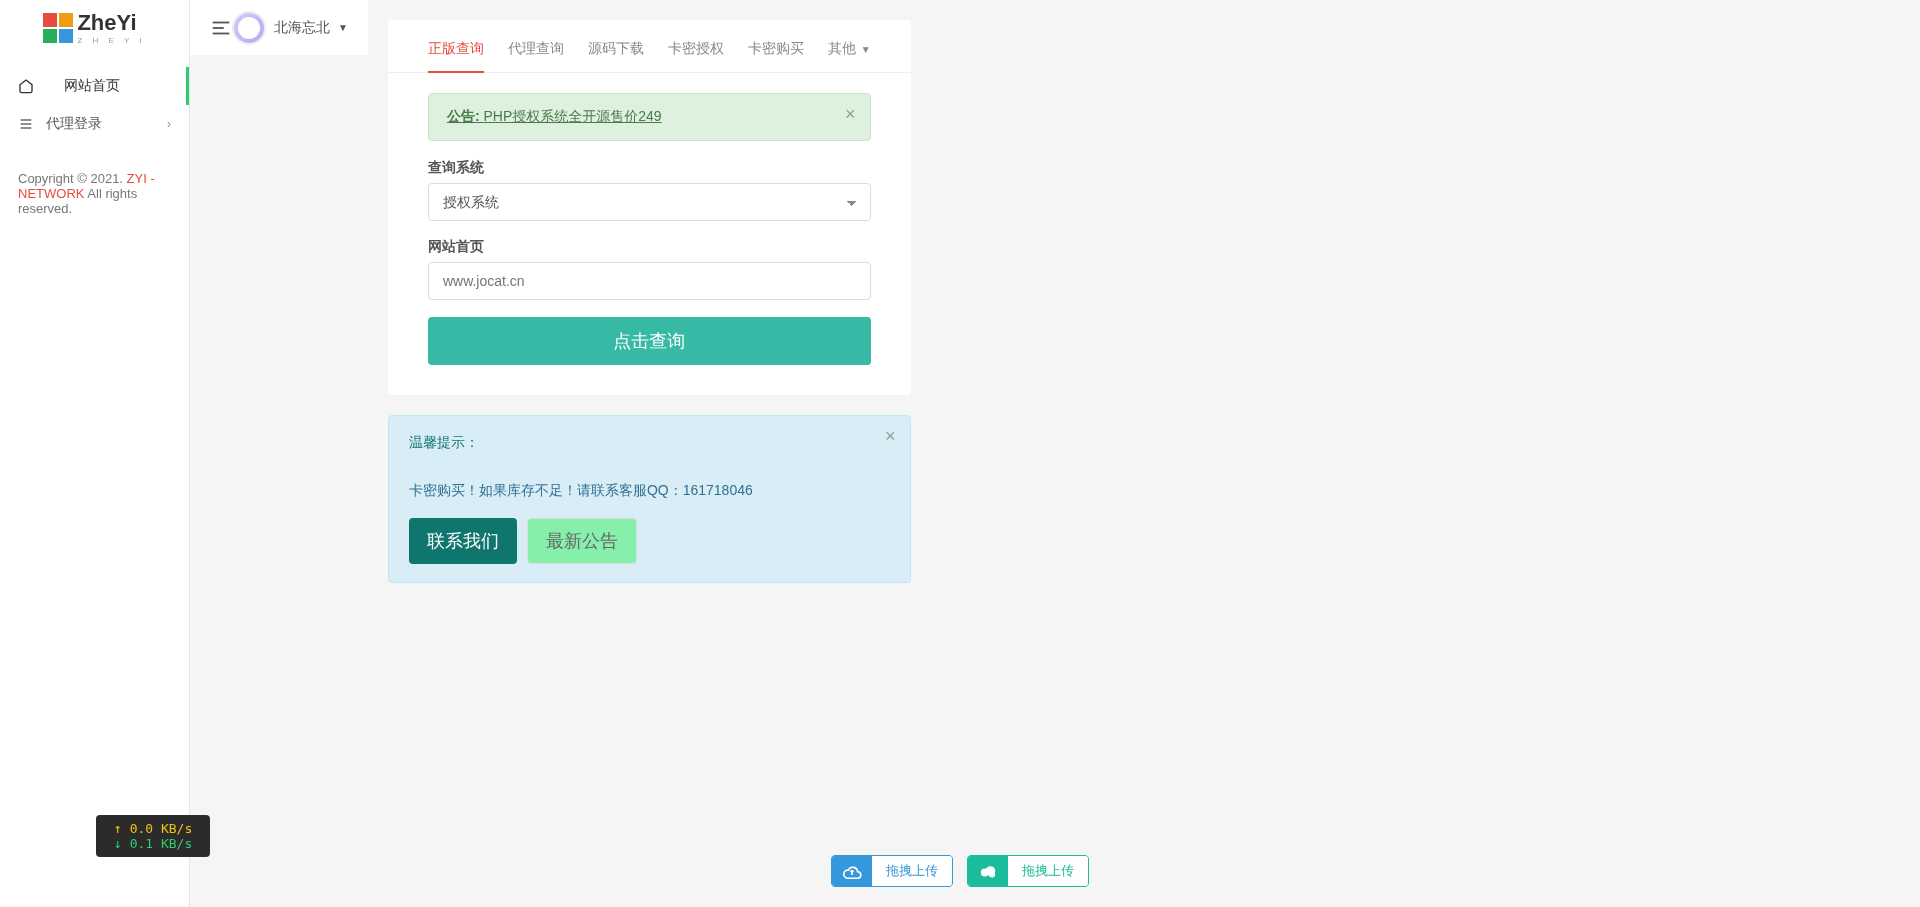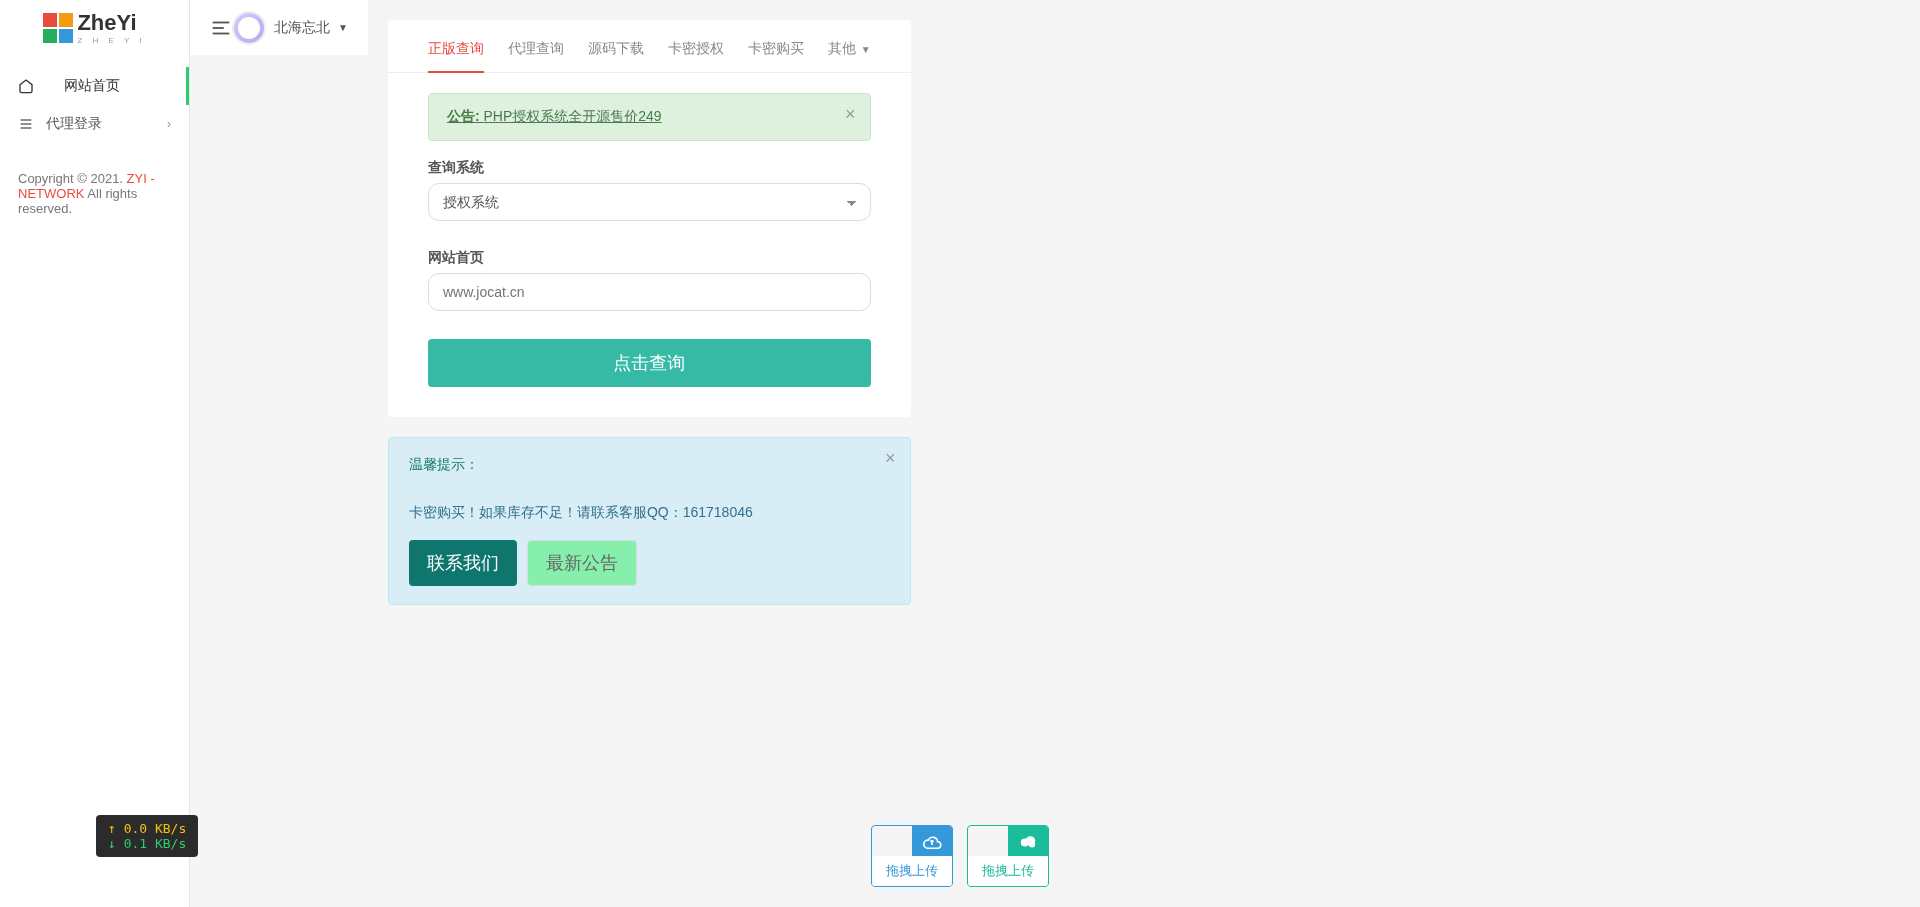--- a/index.html
+++ b/index.html
@@ -46,43 +46,43 @@
 .tab.active { color: #e74c3c; }
 .tab.active::after { content:""; position:absolute; left:0; right:0; bottom:-1px; height:2px; background:#e74c3c; }
 .tab .caret { font-size: 10px; margin-left: 2px; }
 
 .card-body { padding: 20px 40px 30px 40px; }
 
 .alert { border-radius: 4px; padding: 14px 18px; font-size: 14px; position: relative; margin-bottom: 18px; }
 .alert-success { background: #def1de; border: 1px solid #c7e6c7; color: #4a7a4a; text-decoration: underline; }
 .alert .close { position: absolute; right: 14px; top: 10px; color: #999; cursor: pointer; font-size: 18px; }
 
-.form-group { margin-bottom: 28px; }
+.form-group { margin-bottom: 17px; }
 .form-label { font-weight: bold; color: #555; font-size: 14px; margin-bottom: 6px; display: block; }
-.form-control { width: 100%; border: 1px solid #ddd; border-radius: 11px; padding: 10px 14px; font-size: 14px; background:#fff; color:#555; }
+.form-control { width: 100%; border: 1px solid #ddd; border-radius: 4px; padding: 10px 14px; font-size: 14px; background:#fff; color:#555; }
 select.form-control { appearance: none; background-image: linear-gradient(45deg, transparent 50%, #888 50%), linear-gradient(135deg, #888 50%, transparent 50%); background-position: calc(100% - 18px) 17px, calc(100% - 13px) 17px; background-size: 5px 5px, 5px 5px; background-repeat: no-repeat; }
 
 .btn { display: inline-block; border: none; border-radius: 4px; padding: 10px 18px; font-size: 18px; cursor: pointer; text-align: center; }
 .btn-block { width: 100%; }
 .btn-teal { background: #36b9a5; color: #fff; padding:12px; }
 .btn-danger { background: #0f766e; color: #fff; }
 .btn-default { background: #86efac; border:1px solid #ddd; color:#666; }
 
 .alert-info { background: #d9edf7; border: 1px solid #bce8f1; color: #31708f; padding: 18px 20px; }
 .alert-info .title { color:#0f766e; margin-bottom: 30px; display:block; }
 .alert-info .body-text { color:#31708f; margin-bottom: 18px; display:block; }
 .alert-info .btns { display:flex; gap:10px; }
 
 
-.net-speed { position: fixed; left: 96px; bottom: 50px; background: #2b2b2b; color: #ccc; border-radius: 4px; padding: 6px 12px; font-size: 13px; font-family: monospace; text-align: right; }
+.net-speed { position: fixed; left: 96px; bottom: 50px; background: #2b2b2b; color: #ccc; border-radius: 4px; padding: 6px 18px; font-size: 13px; font-family: monospace; text-align: right; }
 .net-speed .up { color: #f1c40f; }
 .net-speed .down { color: #2ecc71; }
 
 .upload-btns { position: fixed; left: 50%; transform: translateX(-50%); bottom: 20px; display: flex; gap: 14px; }
-.upload-btn { display:flex; align-items:flex-end; border:1px solid; border-radius:4px; overflow:hidden; font-size:13px; cursor:pointer;flex-direction:column; }
+.upload-btn { display:flex; align-items:center; border:1px solid; border-radius:4px; overflow:hidden; font-size:13px; cursor:pointer; }
 .upload-btn .icon-part { width:40px; height:30px; display:flex; align-items:center; justify-content:center; color:#fff; }
 .upload-btn .text-part { padding: 0 14px; height:30px; display:flex; align-items:center; background:#fff; }
 .upload-btn.blue { border-color:#3498db; color:#3498db; }
 .upload-btn.blue .icon-part { background:#3498db; }
 .upload-btn.cyan { border-color:#1abc9c; color:#1abc9c; }
 .upload-btn.cyan .icon-part { background:#1abc9c; }
 
 svg { display:block; }
 </style>
 </head>

